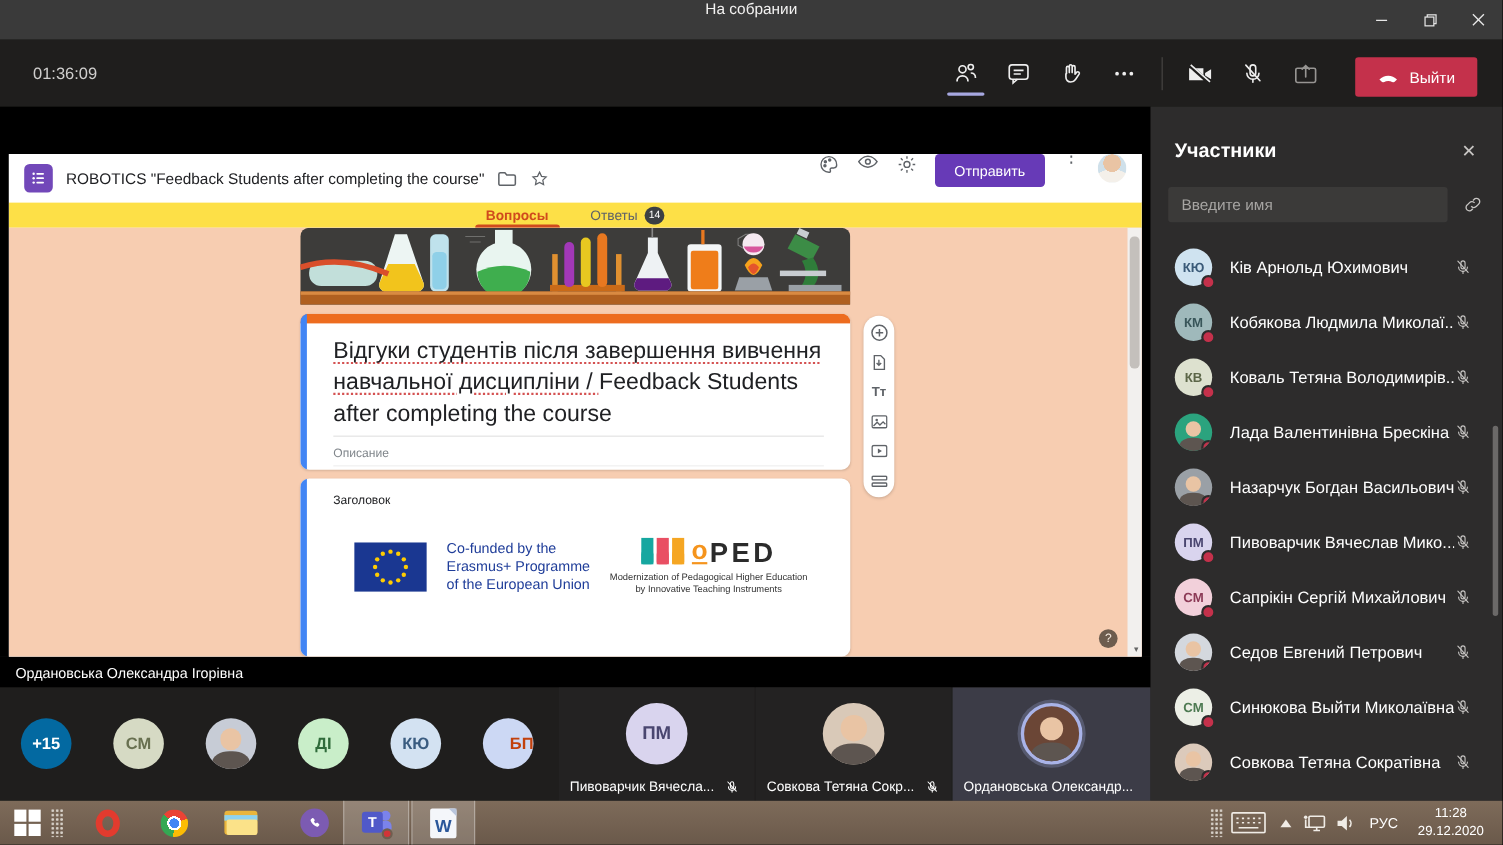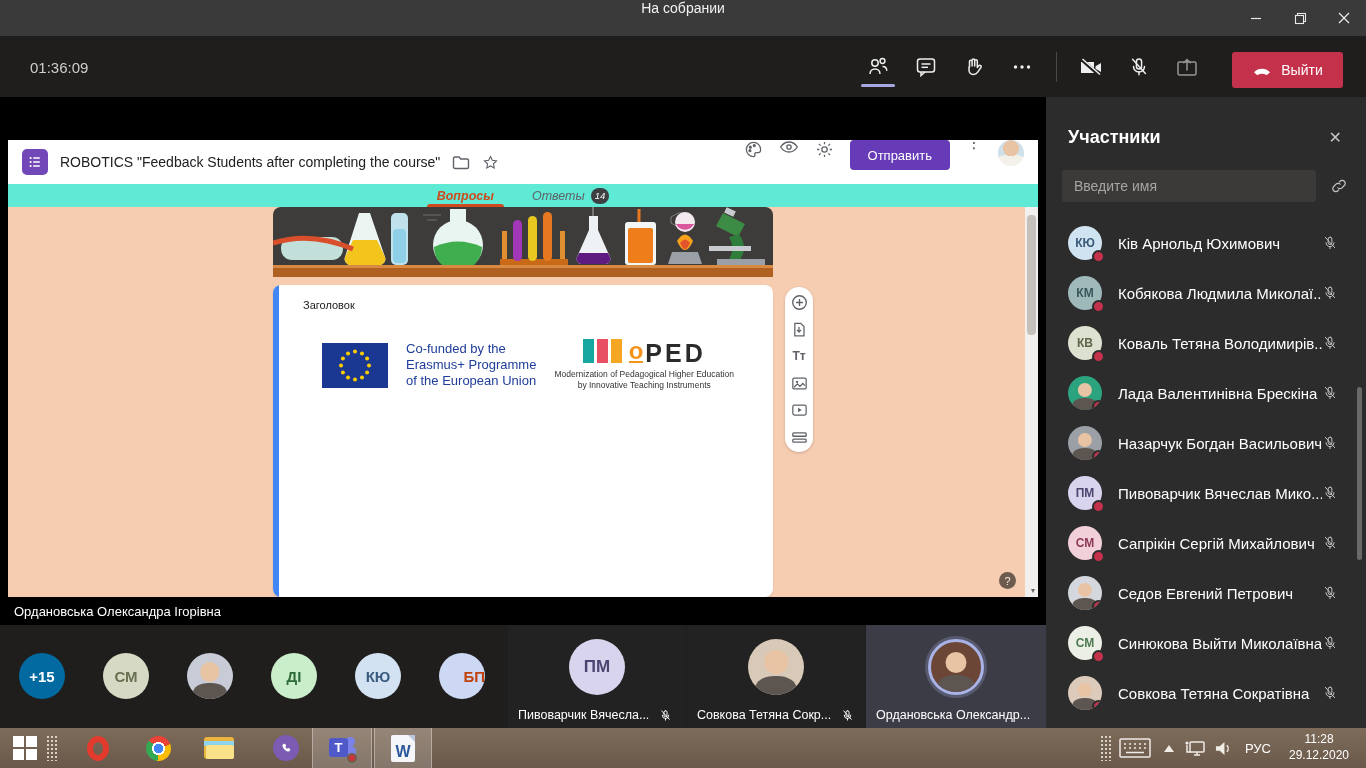--- a/index.html
+++ b/index.html
@@ -36,21 +36,21 @@
   .forms-header { position:relative; height:44px; background:#fff; display:flex; align-items:center; padding-left:14px; }
   .forms-doc-icon { width:26px; height:26px; border-radius:5px; display:flex; align-items:center; justify-content:center; }
   .forms-doc-icon svg{ display:block; }
   .forms-doc-title { margin-left:12px; font-size:14px; color:#202124; }
   .forms-h-icon { margin-left:12px; color:#5f6368; display:flex; align-items:center; }
   .forms-h-right { position:absolute; right:14px; top:0; height:44px; display:flex; align-items:flex-start; gap:16px; }
   .send-btn { height:30px; padding:0 18px; border:none; border-radius:4px; color:#fff; font-size:13px; cursor:pointer; font-family:inherit; }
   .kebab { color:#5f6368; font-size:16px; letter-spacing:0; line-height:5px; }
   .forms-avatar { width:26px; height:26px; border-radius:50%; background:radial-gradient(circle at 50% 32%, #e9c4a4 0 36%, transparent 37%),
                   radial-gradient(ellipse 60% 34% at 50% 88%, #f4f0ea 0 99%, transparent 100%), #cfe0ea; }
-  .forms-tabs { height:23px; background:#5eead4; display:flex; justify-content:center; gap:34px; font-size:12.5px;font-style:italic; }
+  .forms-tabs { height:23px; background:#fde047; display:flex; justify-content:center; gap:34px; font-size:12.5px; }
   .tab { position:relative; display:flex; align-items:center; gap:6px; color:#5f6368; padding:0 2px; }
   .tab.active { font-weight:bold; }
   .tab.active .tab-bar { position:absolute; bottom:0; left:-8px; right:-8px; height:3px; border-radius:3px 3px 0 0; }
   .tab-badge { min-width:16px; height:16px; border-radius:8px; background:#3c4043; color:#fff; font-size:9.5px;
                display:flex; align-items:center; justify-content:center; padding:0 4px; font-weight:normal; }
   .forms-body { position:relative; height:390px; background:#f7cdb1; overflow:hidden; }
   .card-col { position:absolute; left:50%; transform:translateX(-50%); top:0; width:500px; height:100%;
               display:flex; flex-direction:column; }
   .banner-card { height:70px; border-radius:8px 8px 0 0; overflow:hidden; flex:none; }
   .banner-card svg { display:block; }
@@ -351,20 +351,26 @@
                   <path d="M450 6l22 11-7 13-22-11z" fill="#3c8c46"></path>
                   <path d="M466 27q11 16-2 29h-11q11-12 3-26z" fill="#2f7d3a"></path>
                   <rect x="436" y="39" width="42" height="5" fill="#c8ccd0"></rect>
                   <rect x="444" y="52" width="48" height="6" fill="#9aa0a6"></rect>
                   <rect x="452" y="2" width="10" height="6" transform="rotate(25 457 5)" fill="#c8ccd0"></rect>
                   <rect y="58" width="500" height="12" fill="#b06020"></rect>
                   <rect y="58" width="500" height="3" fill="#d98a42"></rect>
                 </svg>
               </div>
 
+              <div class="form-card title-card">
+                <div class="card-topbar" style="background-color: rgb(237, 108, 31);"></div>
+                <div class="card-leftbar" style="background-color: rgb(66, 133, 244);"></div>
+                <div class="form-title"><span class="spellcheck">Відгуки студентів після завершення вивчення навчальної дисципліни / </span><span>Feedback Students after completing the course</span></div>
+                <div class="form-desc">Описание</div>
+              </div>
 
               <div class="form-card header-card">
                 <div class="card-leftbar" style="background-color: rgb(66, 133, 244);"></div>
                 <div class="header-label">Заголовок</div>
                 <div class="logo-row">
                   <svg class="eu-flag" viewBox="0 0 66 45">
                     <rect width="66" height="45" fill="#1a3791"></rect>
                     <g fill="#ffcc00">
                       <circle cx="33" cy="8.5" r="2"></circle>
                         <circle cx="40" cy="10.4" r="2"></circle>

